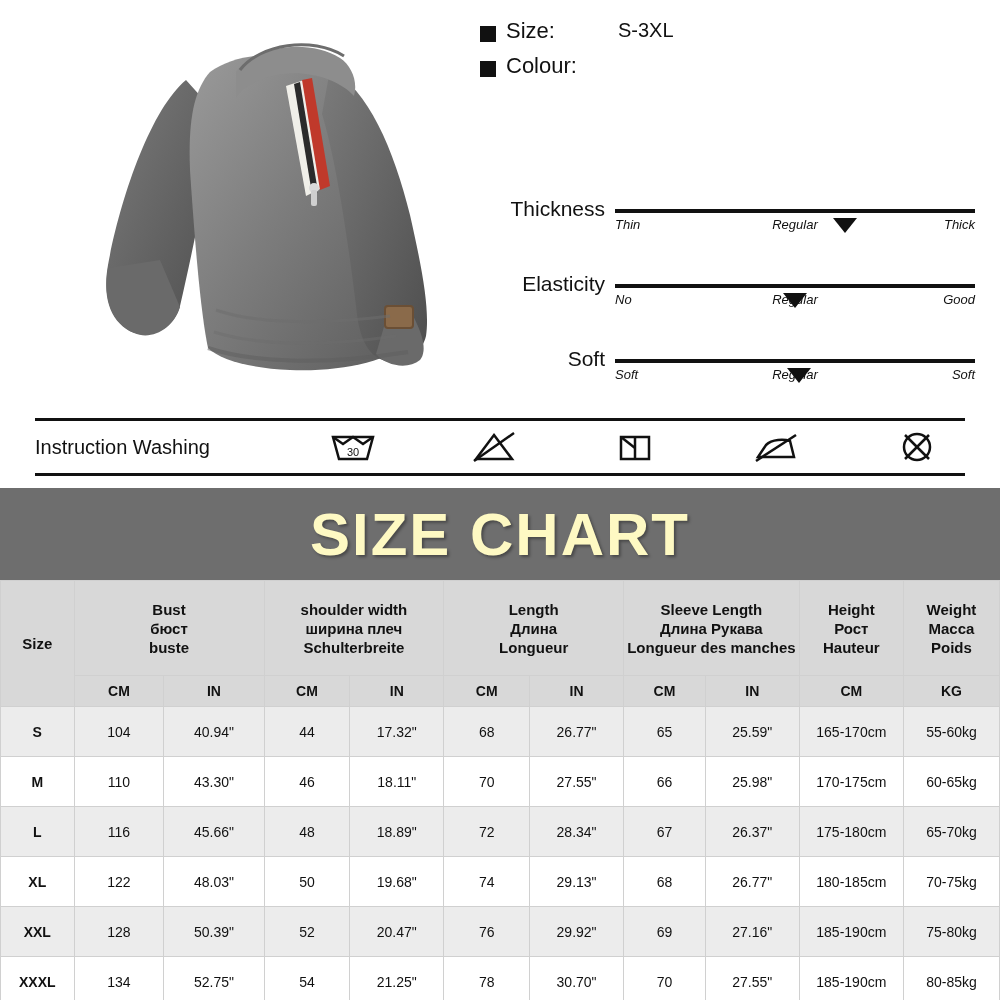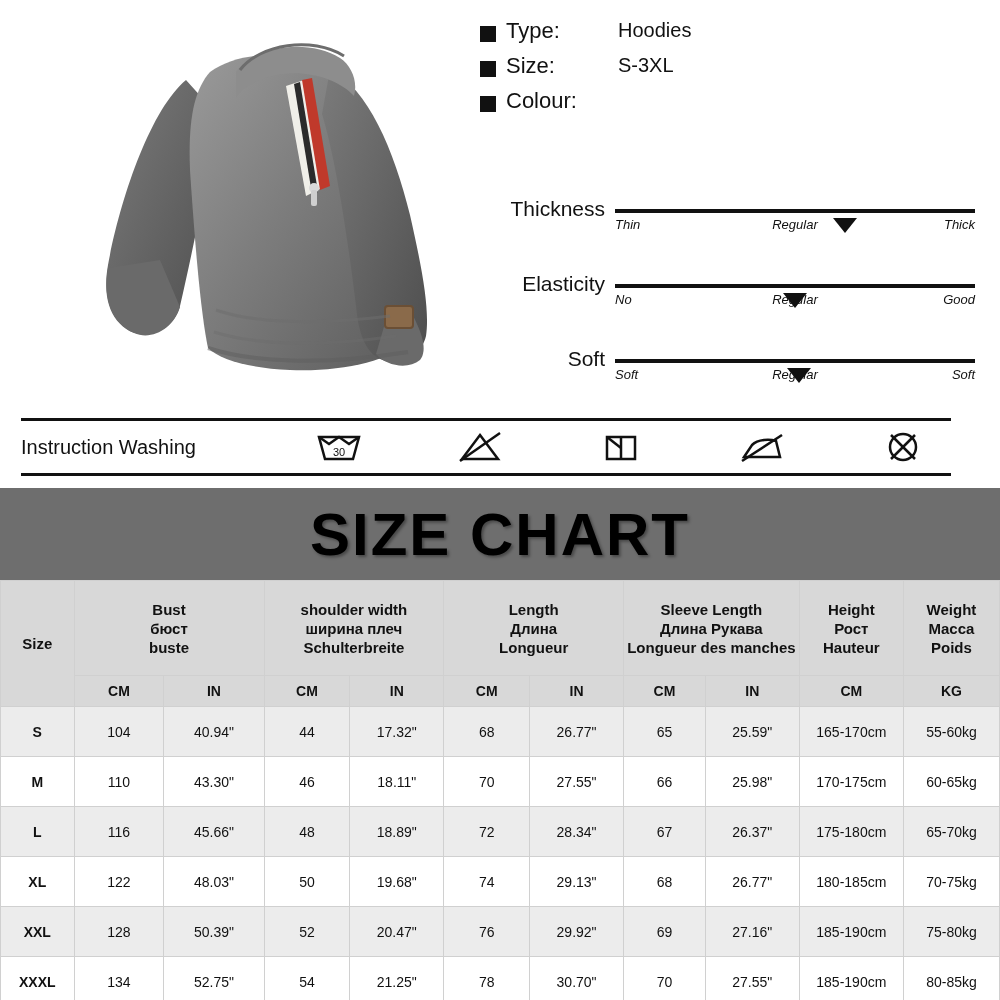--- a/index.html
+++ b/index.html
@@ -123,21 +123,21 @@
     color: #111;
   }
   .slider-ticks span { position: absolute; white-space: nowrap; }
   .tick-left { left: 0; }
   .tick-mid { left: 50%; transform: translateX(-50%); }
   .tick-right { right: 0; }
 
   
   .washing {
     position: absolute;
-    left: 21px;
+    left: 35px;
     top: 418px;
     width: 930px;
   }
   .wash-line {
     height: 3px;
     background: #111;
     width: 100%;
   }
   .wash-body {
     display: flex;
@@ -170,21 +170,21 @@
     background: #6e6e6e;
     height: 92px;
     display: flex;
     align-items: center;
     justify-content: center;
   }
   .chart-banner h1 {
     margin: 0;
     font-size: 60px;
     letter-spacing: 2px;
-    color: #000000;
+    color: #fef9c3;
     font-weight: bold;
     text-shadow: 2px 2px 3px rgba(0,0,0,0.35);
   }
   table.size-chart {
     border-collapse: collapse;
     width: 1000px;
     table-layout: fixed;
   }
   table.size-chart th,
   table.size-chart td {
@@ -255,25 +255,20 @@
 
       <rect x="295" y="296" width="28" height="22" rx="3" fill="#8a6a4a" stroke="#6b4f35" stroke-width="2"></rect>
 
       <path d="M126 300 C160 312 220 316 300 306" fill="none" stroke="#6d6d6d" stroke-width="3" opacity="0.55"></path>
       <path d="M124 322 C162 334 224 338 306 326" fill="none" stroke="#6d6d6d" stroke-width="3" opacity="0.45"></path>
       <path d="M118 338 C160 352 230 356 318 342" fill="none" stroke="#5e5e5e" stroke-width="4" opacity="0.5"></path>
     </svg>
   </div>
 
   <div class="specs">
-    <div class="spec-row">
-      <span class="bullet"></span>
-      <span class="spec-label">Type:</span>
-      <span class="spec-value">Hoodies</span>
-    </div>
     <div class="spec-row">
       <span class="bullet"></span>
       <span class="spec-label">Size:</span>
       <span class="spec-value">S-3XL</span>
     </div>
     <div class="spec-row">
       <span class="bullet"></span>
       <span class="spec-label">Colour:</span>
     </div>
   </div>

